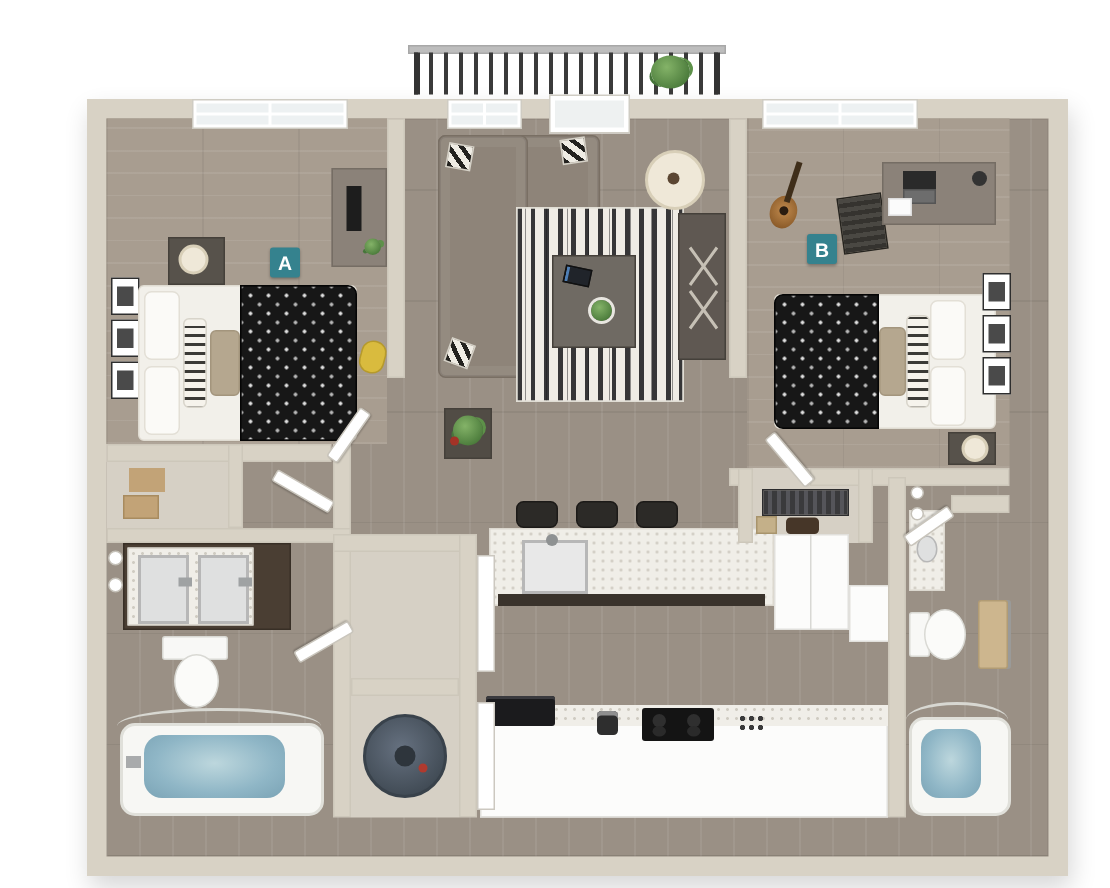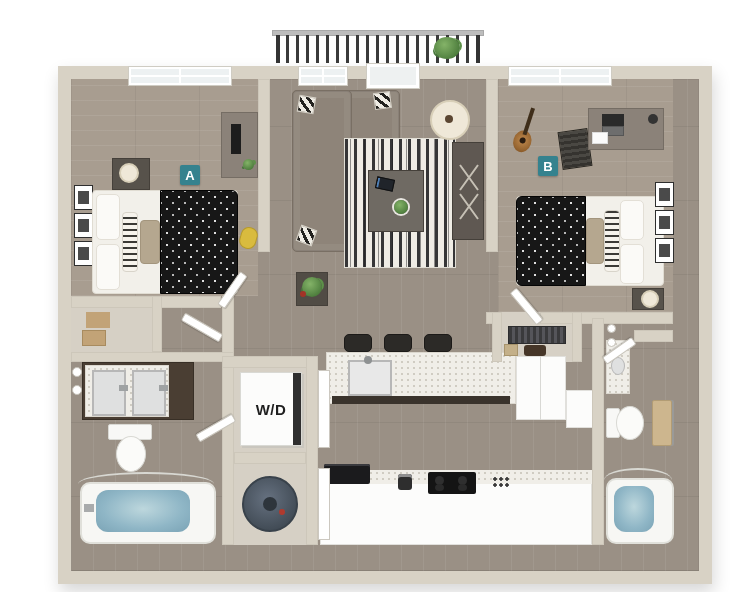--- a/index.html
+++ b/index.html
@@ -163,24 +163,20 @@
     <div class="abs" style="left:88px;top:306px;width:9px;height:6px;background:#9fa2a3;"></div>
     <div class="abs" style="left:1px;top:288px;width:10px;height:10px;background:#fff;border:1px solid #c5c1b8;border-radius:50%;"></div>
     <div class="abs" style="left:1px;top:306px;width:10px;height:10px;background:#fff;border:1px solid #c5c1b8;border-radius:50%;"></div>
     <div class="toilet-tank" style="left:37px;top:345px;width:42px;height:14px;"></div>
     <div class="toilet-bowl" style="left:45px;top:357px;width:28px;height:34px;"></div>
     <div class="rod" style="left:7px;top:393px;width:136px;"></div>
     <div class="tub" style="left:9px;top:403px;width:132px;height:58px;"></div>
     <div class="water" style="left:25px;top:411px;width:94px;height:42px;"></div>
     <div class="abs" style="left:13px;top:425px;width:10px;height:8px;background:#a9abac;"></div>
 
-    <div class="wd-box" style="left:169px;top:293px;width:60px;height:72px;">
-      <span>W/D</span>
-      <i class="abs" style="left:52px;top:0;width:8px;height:72px;background:#2f2f2f;"></i>
-    </div>
     <div class="abs" style="left:171px;top:397px;width:56px;height:56px;border-radius:50%;background:radial-gradient(circle at 45% 40%,#667180,#414b55 75%);border:2px solid #39424b;"></div>
     <div class="abs" style="left:192px;top:418px;width:14px;height:14px;background:#2e353c;border-radius:50%;"></div>
     <div class="abs" style="left:208px;top:430px;width:6px;height:6px;background:#b03a2e;border-radius:50%;"></div>
 
     <div class="stool" style="left:273px;top:255px;width:26px;height:16px;"></div>
     <div class="stool" style="left:313px;top:255px;width:26px;height:16px;"></div>
     <div class="stool" style="left:353px;top:255px;width:26px;height:16px;"></div>
     <div class="abs counter" style="left:255px;top:273px;width:190px;height:52px;"></div>
     <div class="abs" style="left:261px;top:317px;width:178px;height:8px;background:#3a332c;"></div>
     <div class="sink-steel" style="left:277px;top:281px;width:40px;height:32px;"></div>

